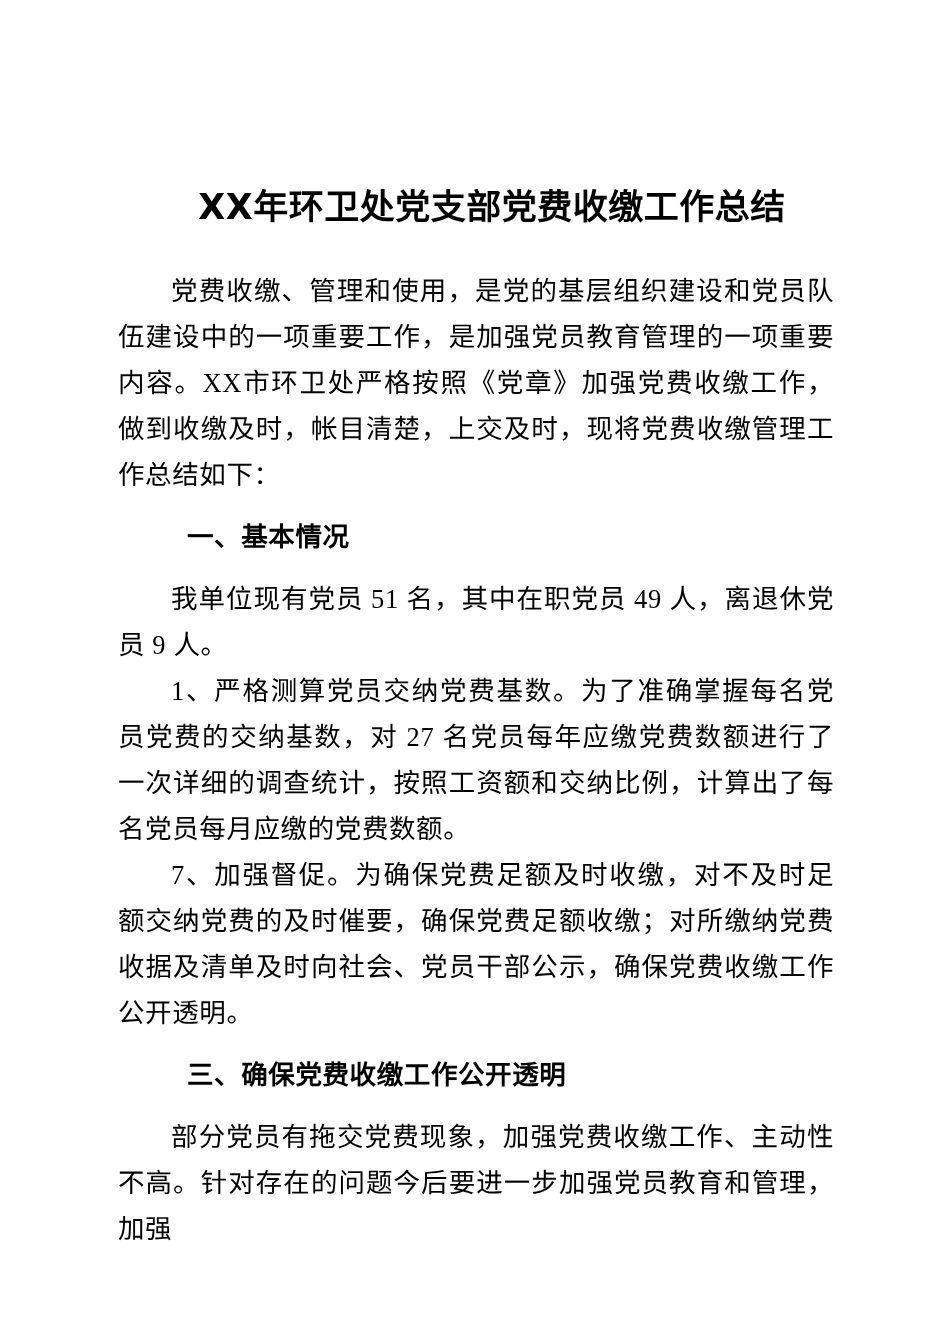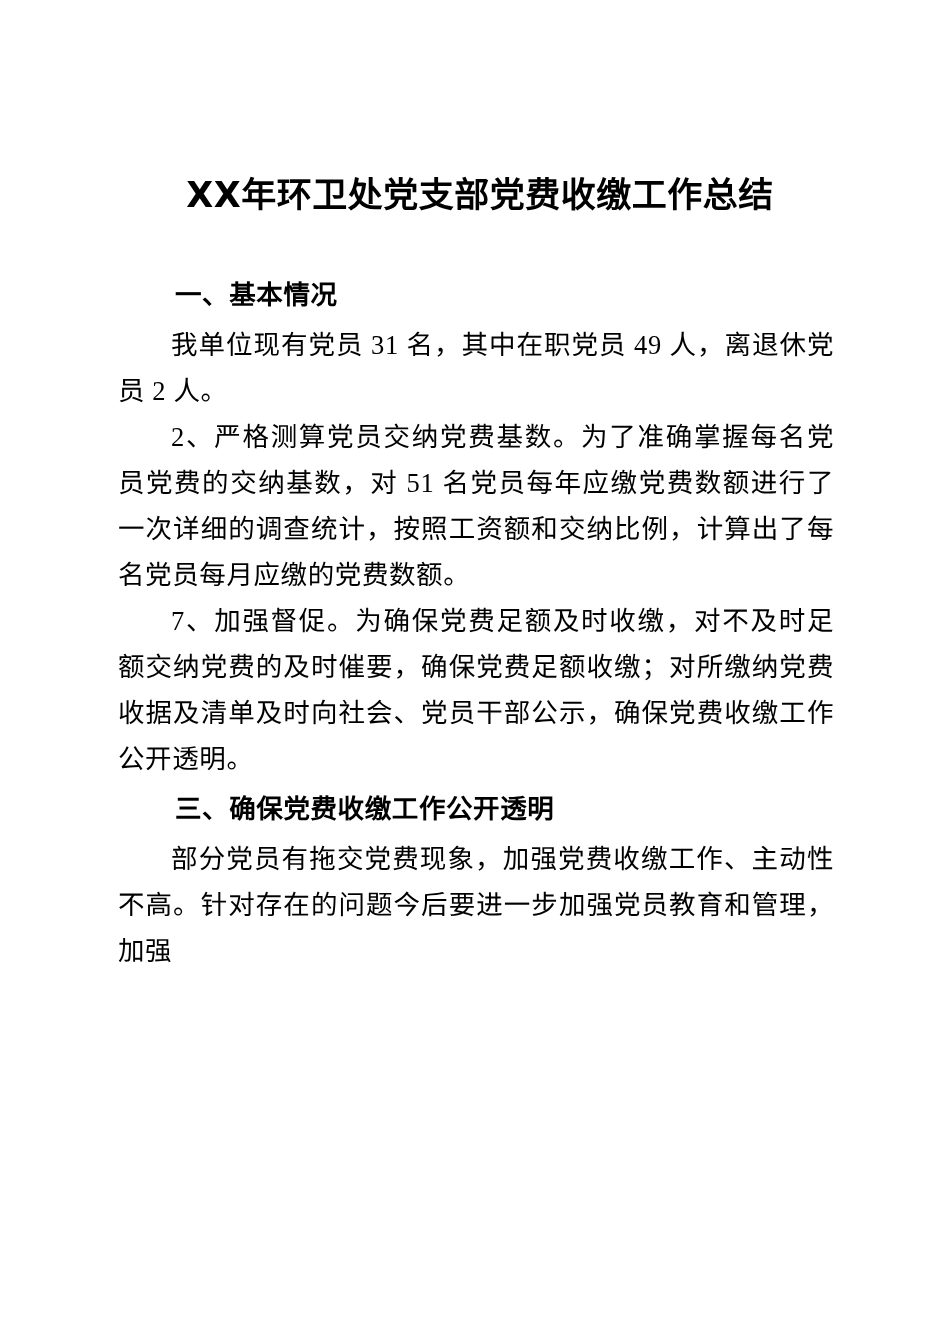--- a/index.html
+++ b/index.html
@@ -27,21 +27,21 @@
   
   .doc-body {
     position: absolute;
     left: 118px;
     top: 0;
     width: 716px;
   }
 
   
   .doc-title {
-    margin: 4px;
+    margin: 16px;
     padding: 0;
     position: absolute;
     left: 0;
     top: 168px;
     width: 716px;
     text-align: center;
     font-family: "DejaVu Sans", "Liberation Sans", sans-serif;
     font-weight: 700;
     font-size: 35px;
     line-height: 46px;
@@ -65,44 +65,45 @@
     line-height: 46px;
     text-align: justify;
     text-justify: inter-ideograph;
     text-indent: 2em;
     letter-spacing: 0.6px;
     font-family: "Liberation Serif", "DejaVu Serif", serif;
     word-break: break-all;
   }
 
   h2.heading {
-    margin: 4px;
+    margin: 16px;
     padding: 0;
     font-family: "DejaVu Sans", "Liberation Sans", sans-serif;
     font-weight: 700;
     font-size: 26.5px;
     line-height: 46px;
     text-indent: 2em;
     letter-spacing: 0.6px;
     text-align: left;
   }
 </style>
 </head>
 <body>
 
 <div class="page">
 
   <div class="doc-body">
 
     <h1 class="doc-title">XX年环卫处党支部党费收缴工作总结</h1>
 
     <div class="content">
+        <p class="para">党费收缴、管理和使用，是党的基层组织建设和党员队伍建设中的一项重要工作，是加强党员教育管理的一项重要内容。XX市环卫处严格按照《党章》加强党费收缴工作，做到收缴及时，帐目清楚，上交及时，现将党费收缴管理工作总结如下：</p>
         <h2 class="heading">一、基本情况</h2>
-        <p class="para">我单位现有党员 31 名，其中在职党员 49 人，离退休党员 2 人。</p>
-        <p class="para">2、严格测算党员交纳党费基数。为了准确掌握每名党员党费的交纳基数，对 51 名党员每年应缴党费数额进行了一次详细的调查统计，按照工资额和交纳比例，计算出了每名党员每月应缴的党费数额。</p>
+        <p class="para">我单位现有党员 51 名，其中在职党员 49 人，离退休党员 9 人。</p>
+        <p class="para">1、严格测算党员交纳党费基数。为了准确掌握每名党员党费的交纳基数，对 27 名党员每年应缴党费数额进行了一次详细的调查统计，按照工资额和交纳比例，计算出了每名党员每月应缴的党费数额。</p>
         <p class="para">7、加强督促。为确保党费足额及时收缴，对不及时足额交纳党费的及时催要，确保党费足额收缴；对所缴纳党费收据及清单及时向社会、党员干部公示，确保党费收缴工作公开透明。</p>
         <h2 class="heading">三、确保党费收缴工作公开透明</h2>
         <p class="para">部分党员有拖交党费现象，加强党费收缴工作、主动性不高。针对存在的问题今后要进一步加强党员教育和管理，加强</p>
       </div>
 
   </div>
 
 </div>
 
 </body></html>

